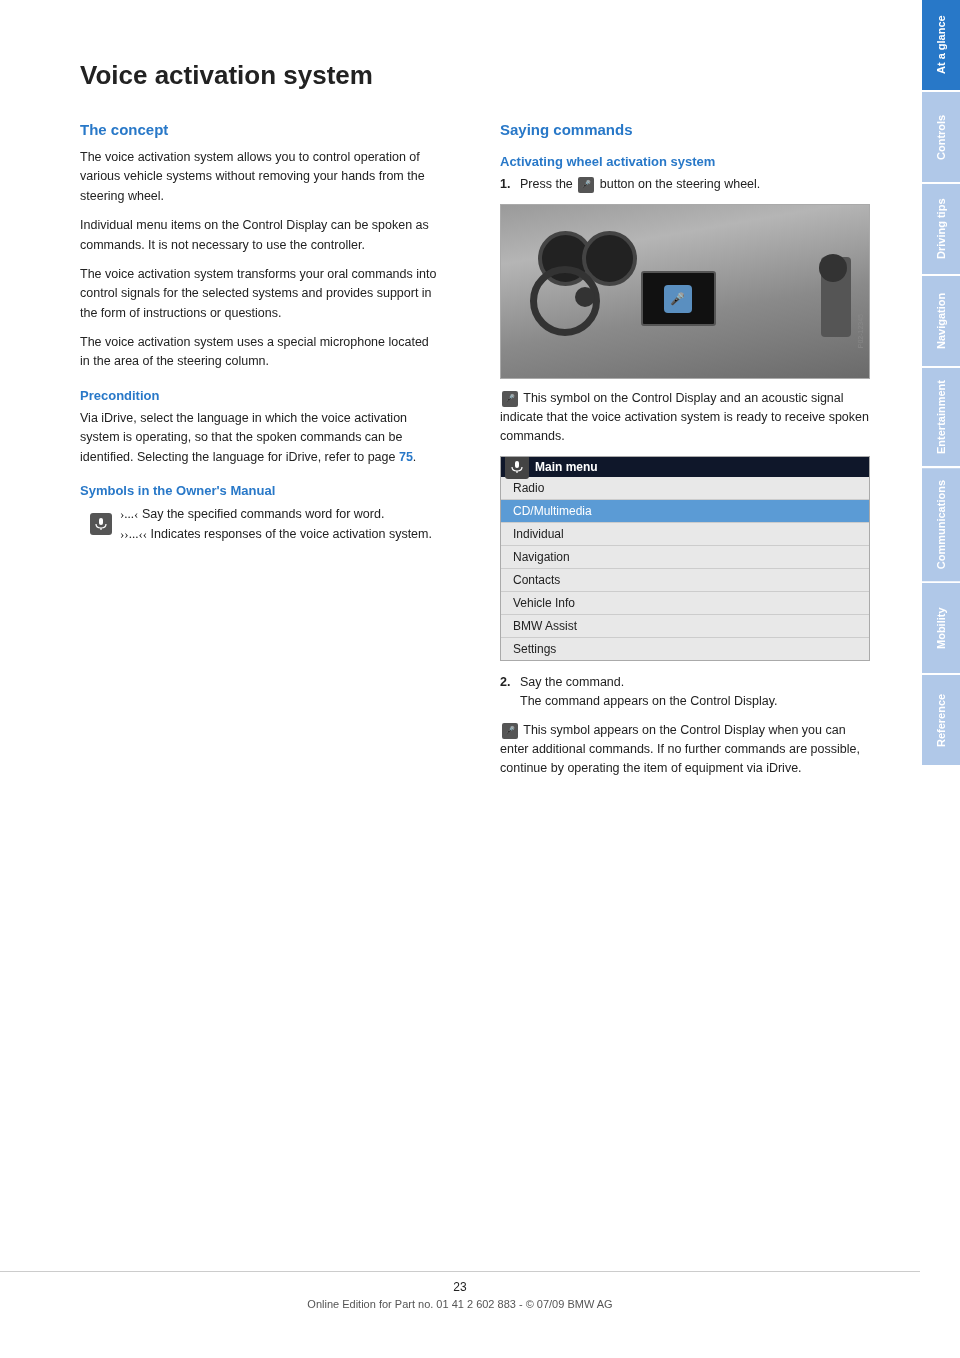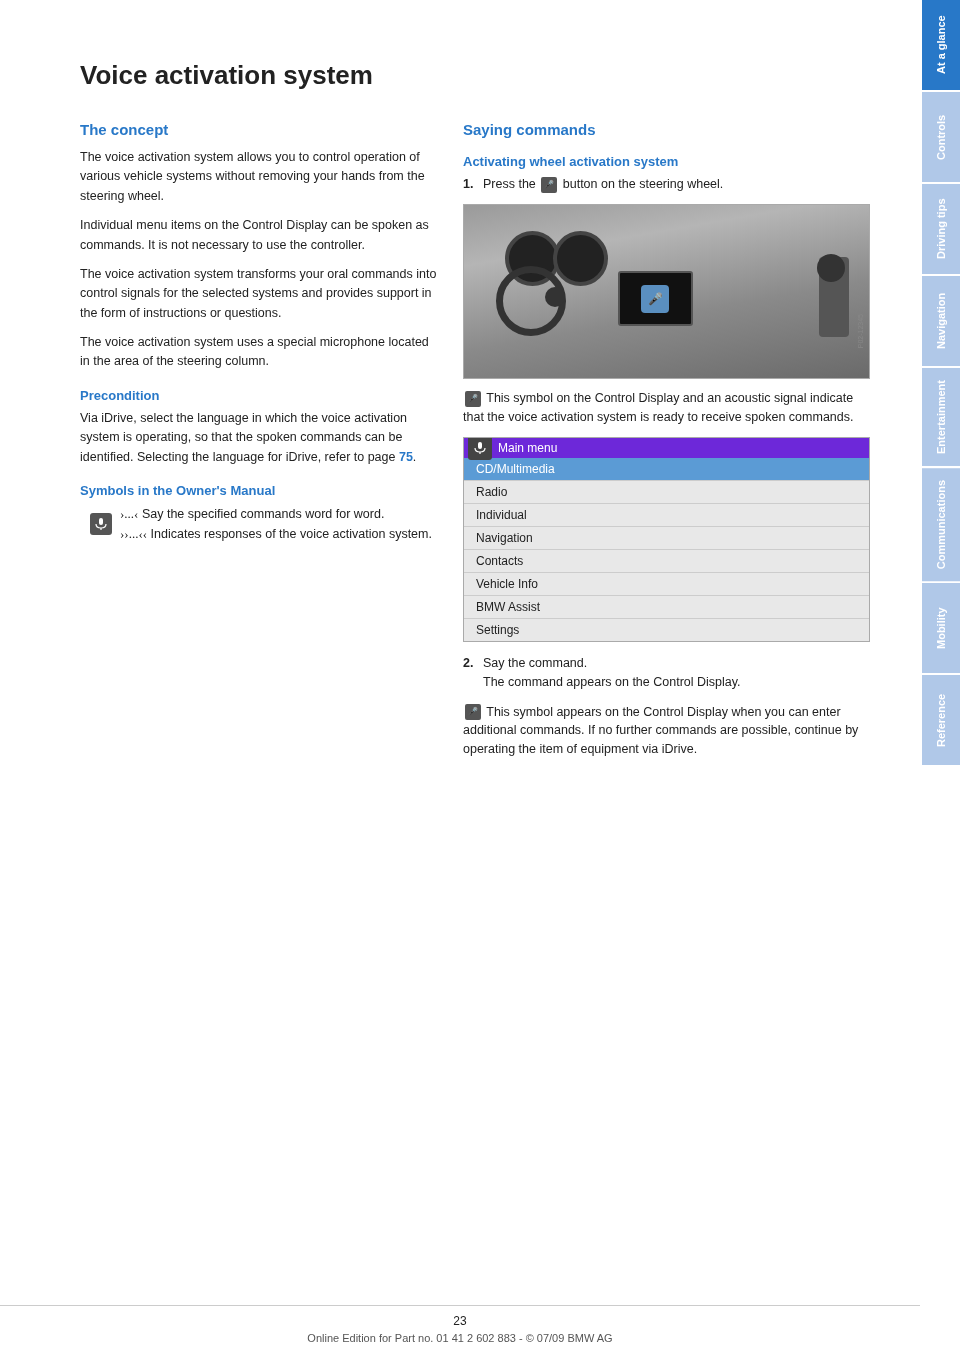--- a/index.html
+++ b/index.html
@@ -59,21 +59,21 @@
       font-size: 26px;
       font-weight: bold;
       color: #222;
       margin-bottom: 30px;
       border-bottom: none;
     }
 
     
     .two-col {
       display: flex;
-      gap: 23px;
+      gap: 60px;
     }
     .col-left {
       flex: 1;
       max-width: 360px;
     }
     .col-right {
       flex: 1;
     }
 
     
@@ -167,24 +167,24 @@
 
     
     .menu-image {
       background: #f0f0f0;
       border: 1px solid #aaa;
       width: 100%;
       margin: 10px 0 12px 0;
       overflow: hidden;
     }
     .menu-title-bar {
-      background: #6d28d9;
+      background: #0f172a;
       color: #fff;
       font-size: 12px;
-      font-weight: normal;
+      font-weight: bold;
       padding: 3px 8px;
     }
     .menu-items {
       background: #e8e8e8;
     }
     .menu-item {
       font-size: 12px;
       padding: 4px 12px;
       color: #222;
       border-bottom: 1px solid #ccc;
@@ -206,21 +206,21 @@
     
     .link-text {
       color: #2878c8;
       text-decoration: none;
       font-weight: bold;
     }
 
     
     .footer {
       position: absolute;
-      bottom: 14px;
+      bottom: 48px;
       left: 0;
       right: 40px;
       text-align: center;
       font-size: 11px;
       color: #555;
       border-top: 1px solid #ccc;
       padding-top: 8px;
     }
 
     .page-number {
@@ -347,22 +347,22 @@
               <svg width="14" height="14" viewBox="0 0 14 14">
                 <rect x="5" y="1" width="4" height="7" rx="2" fill="#fff"></rect>
                 <path d="M2 7 Q2 11 7 11 Q12 11 12 7" stroke="#fff" stroke-width="1.2" fill="none"></path>
                 <line x1="7" y1="11" x2="7" y2="13" stroke="#fff" stroke-width="1.2"></line>
               </svg>
             </div>
           </div>
           <div class="menu-title-bar" style="padding-left:34px;">Main menu</div>
         </div>
         <div class="menu-items">
+          <div class="menu-item">Radio</div>
           <div class="menu-item menu-item-selected">CD/Multimedia</div>
-          <div class="menu-item">Radio</div>
           <div class="menu-item">Individual</div>
           <div class="menu-item">Navigation</div>
           <div class="menu-item">Contacts</div>
           <div class="menu-item">Vehicle Info</div>
           <div class="menu-item">BMW Assist</div>
           <div class="menu-item">Settings</div>
         </div>
       </div>
 
       <ol class="numbered-list" style="margin-bottom:10px;">

